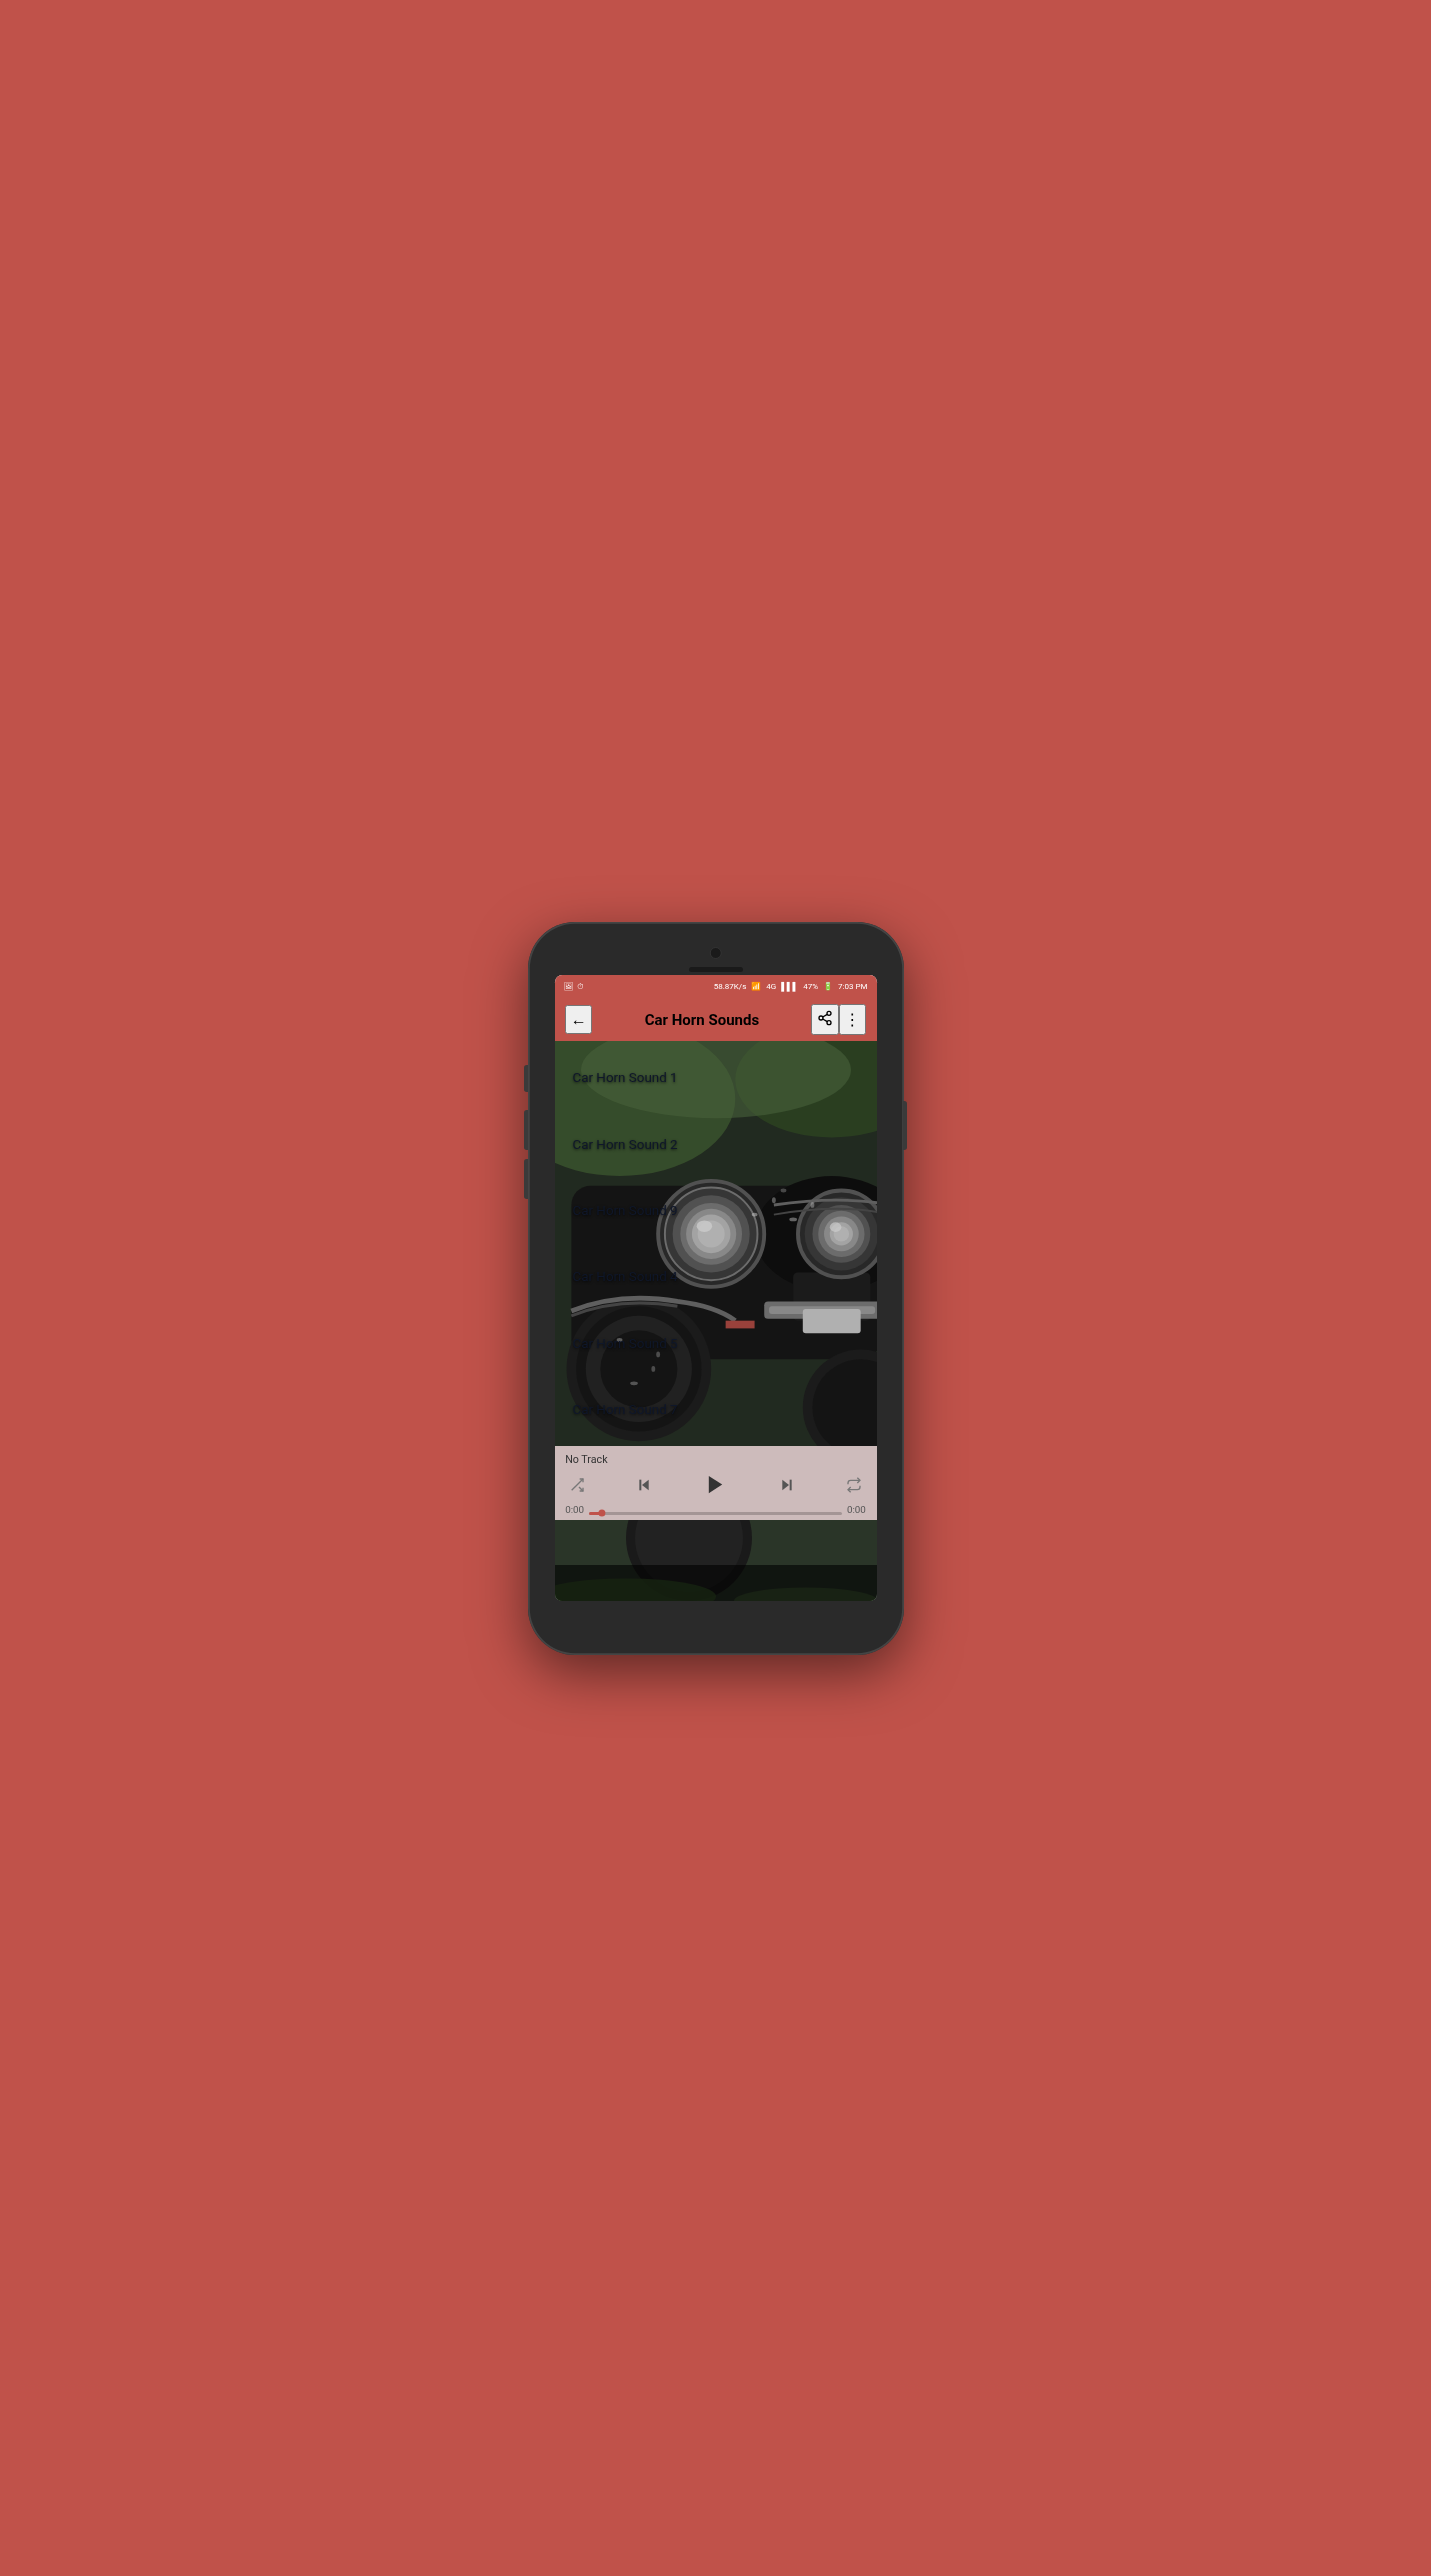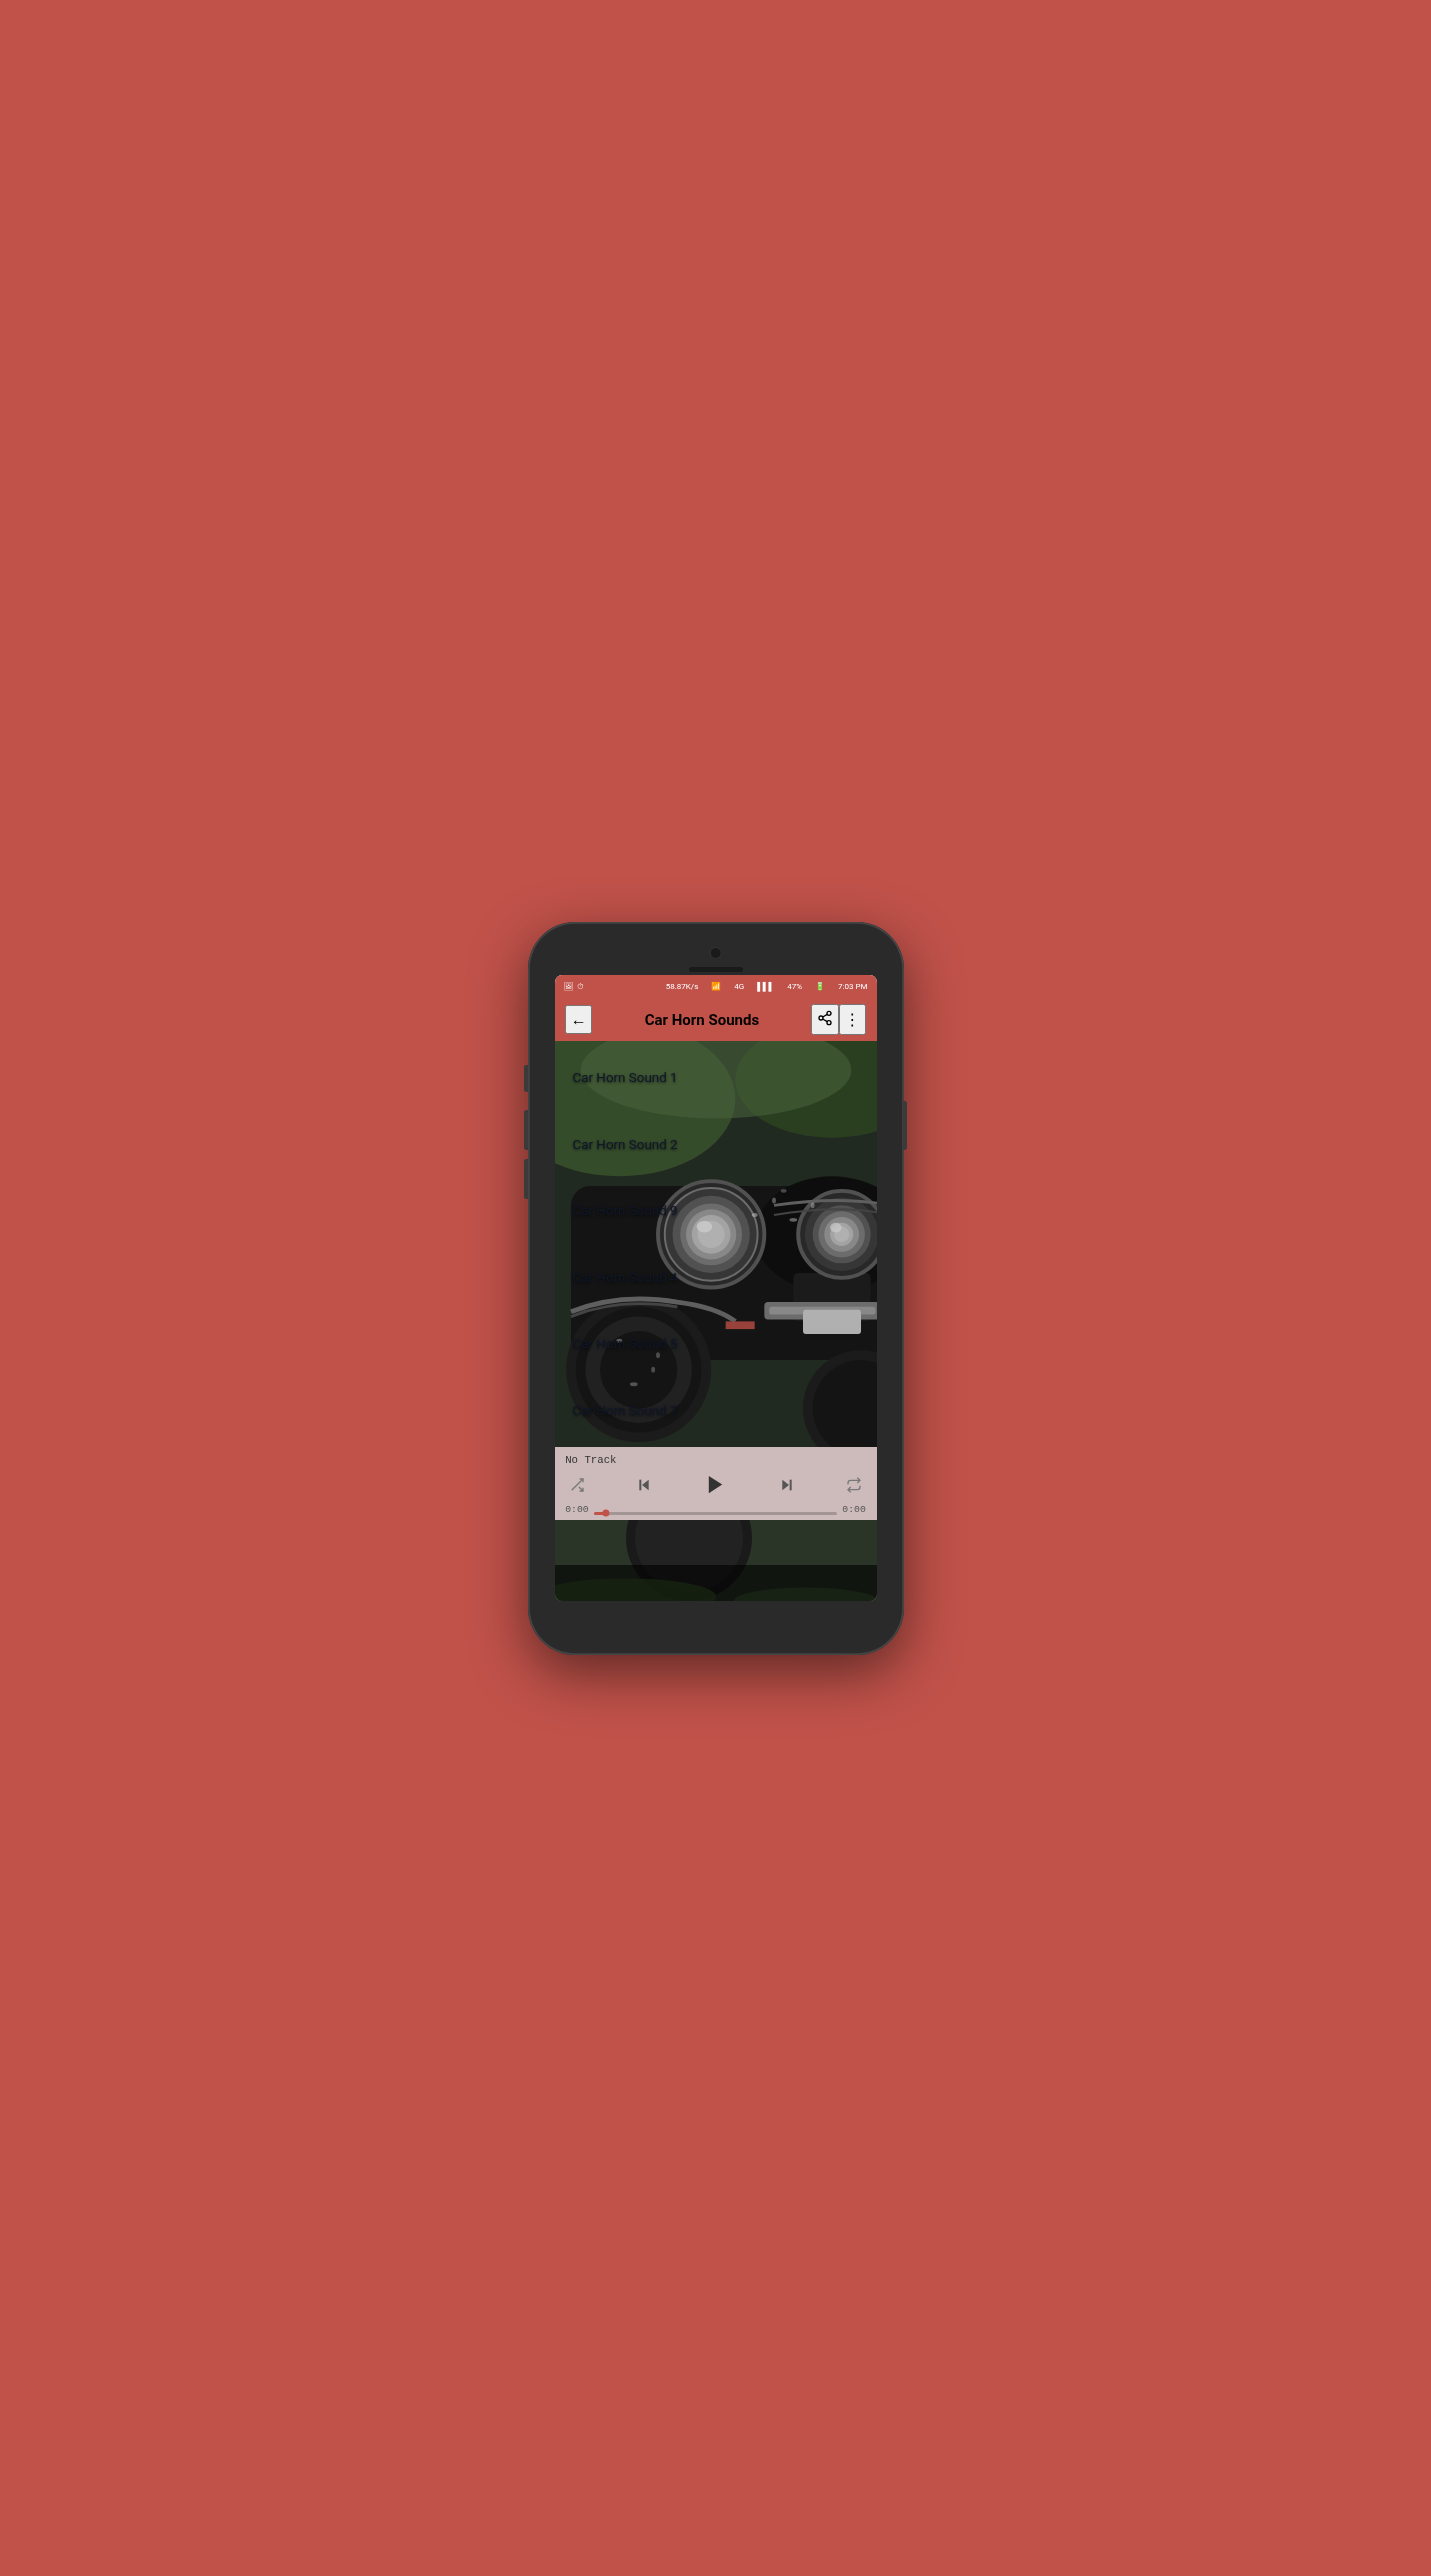--- a/index.html
+++ b/index.html
@@ -118,21 +118,21 @@
 
     .status-left {
       display: flex;
       align-items: center;
       gap: 3.6px;
     }
 
     .status-right {
       display: flex;
       align-items: center;
-      gap: 13px;
+      gap: 5px;
       font-size: 8px;
       color: white;
     }
 
     .status-icon {
       color: white;
       font-size: 8px;
     }
 
     
@@ -209,21 +209,20 @@
       font-size: 13.4px;
       font-weight: 400;
       text-shadow: 0 0.9px 2.7px rgba(0,0,0,0.7);
     }
 
     
     .player-bar {
       background: rgba(200, 180, 180, 0.9);
       padding: 7.2px 10.7px 5.4px;
       flex-shrink: 0;
-      font-family: Liberation Mono, monospace;
     }
 
     .player-track-name {
       font-size: 10.7px;
       color: #333;
       margin-bottom: 3.6px;
       text-align: left;
     }
 
     .player-controls {

